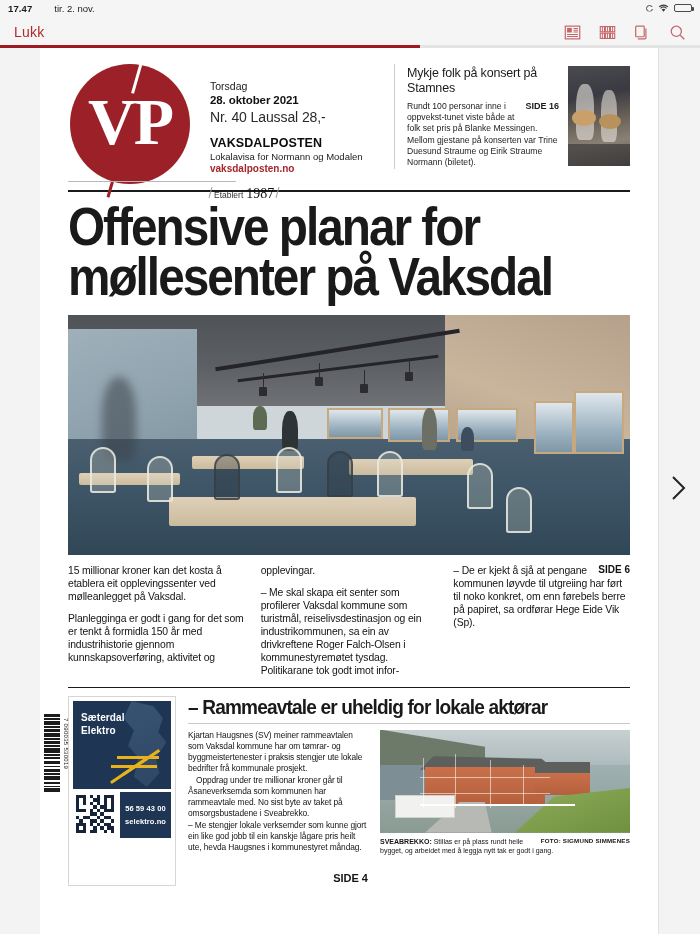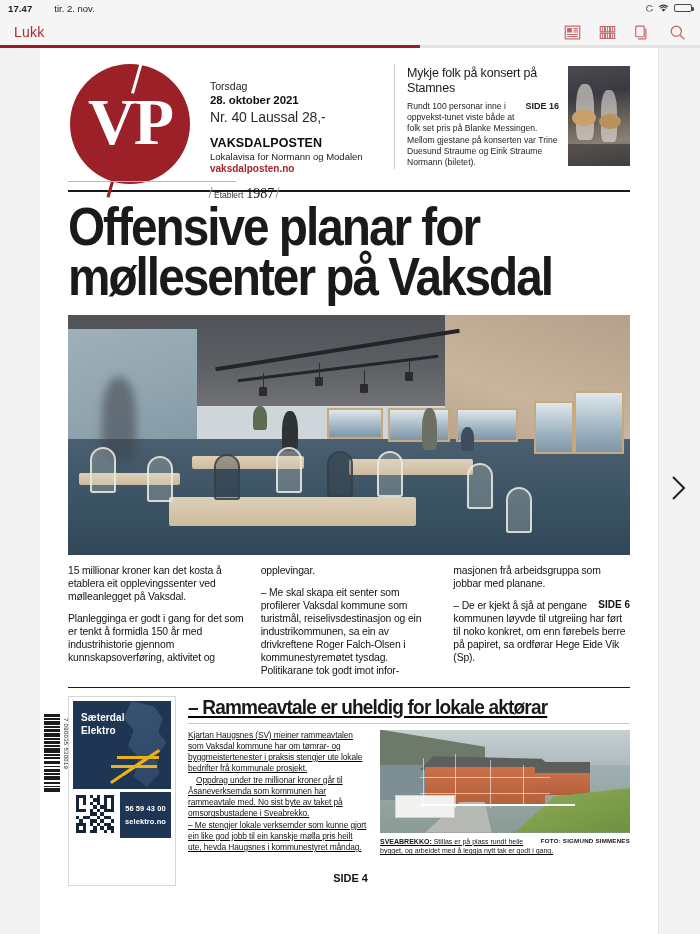--- a/index.html
+++ b/index.html
@@ -261,21 +261,21 @@
     display:grid; grid-template-columns: repeat(11,1fr); grid-template-rows: repeat(11,1fr);
   }
   .ad-qr span { background: transparent; }
   .ad-qr span.on { background: #16243a; }
   .ad-contact {
     flex:1; margin-left: 3px; background:#1e3553; color:#fff;
     display:flex; flex-direction:column; justify-content:center; align-items:center; gap:4px;
     font-size: 7.5px; font-weight:700; letter-spacing:.1px;
   }
 
-  .art2 { flex: 1; text-decoration: underline; }
+  .art2 { flex: 1; }
   .art2-h {
     font-size: 20.5px; font-weight: 700; color:#1a1a1a;
     letter-spacing: -.9px; line-height: 1.05;
     transform: scaleX(.93); transform-origin: left center;
   }
   .art2-rule { height: 1px; background:#c9c9c9; margin: 5px 0 6px; }
   .art2-body { display:flex; gap: 12px; }
   .art2-col { width: 180px; flex: none; font-size: 8.4px; line-height: 1.34; color:#141414; letter-spacing:-.1px; }
   .art2-col p { margin-bottom: 0; }
   .art2-col p.ind { text-indent: 8px; }
@@ -458,21 +458,20 @@
         <div class="cols">
           <div class="col">
             <p>15 millionar kroner kan det kosta å etablera eit opplevingssenter ved mølleanlegget på Vaksdal.</p>
             <p>Planlegginga er godt i gang for det som er tenkt å formidla 150 år med industrihistorie gjennom kunnskapsoverføring, aktivitet og</p>
           </div>
           <div class="col">
             <p>opplevingar.</p>
             <p>– Me skal skapa eit senter som profilerer Vaksdal kommune som turistmål, reiselivsdestinasjon og ein industrikommunen, sa ein av drivkreftene Roger Falch-Olsen i kommunestyremøtet tysdag. Politikarane tok godt imot infor-</p>
           </div>
           <div class="col">
-            <p>masjonen frå arbeidsgruppa som jobbar med planane.</p>
             <p><span class="side">SIDE 6</span><span>– De er kjekt å sjå at pengane kommunen løyvde til utgreiing har ført til noko konkret, om enn førebels berre på papiret, sa ordførar Hege Eide Vik (Sp).</span></p>
           </div>
         </div>
 
         <div class="sec-rule"></div>
 
         <div class="bottom">
 
           <div class="barcode">
             <div class="bc-bars">
@@ -645,21 +644,21 @@
             </div>
           </div>
 
           <div class="art2">
             <div class="art2-h">– Rammeavtale er uheldig for lokale aktørar</div>
             <div class="art2-rule"></div>
             <div class="art2-body">
               <div class="art2-col">
                 <p>Kjartan Haugsnes (SV) meiner rammeavtalen som Vaksdal kommune har om tømrar- og byggmeistertenester i praksis stengjer ute lokale bedrifter frå kommunale prosjekt.</p>
                 <p class="ind">Oppdrag under tre millionar kroner går til Åsaneverksemda som kommunen har rammeavtale med. No sist byte av taket på omsorgsbustadene i Sveabrekko.</p>
-                <p>– Me stengjer lokale verksemder som kunne gjort ein like god jobb til ein kanskje mølla pris heilt ute, hevda Haugsnes i kommunestyret måndag.</p>
+                <p>– Me stengjer lokale verksemder som kunne gjort ein like god jobb til ein kanskje lågare pris heilt ute, hevda Haugsnes i kommunestyret måndag.</p>
                 <div class="side">SIDE 4</div>
               </div>
               <div class="art2-figure">
                 <div class="art2-img">
                   <div class="f-sky"></div>
                   <div class="f-hill"></div>
                   <div class="f-water"></div>
                   <div class="f-roof" style="left:16%;top:26%;width:54%;height:13%;clip-path:polygon(0 100%,10% 0,90% 18%,100% 100%);"></div>
                   <div class="f-house" style="left:18%;top:36%;width:48%;height:38%;"></div>
                   <div class="f-roof" style="left:62%;top:32%;width:22%;height:11%;"></div>

